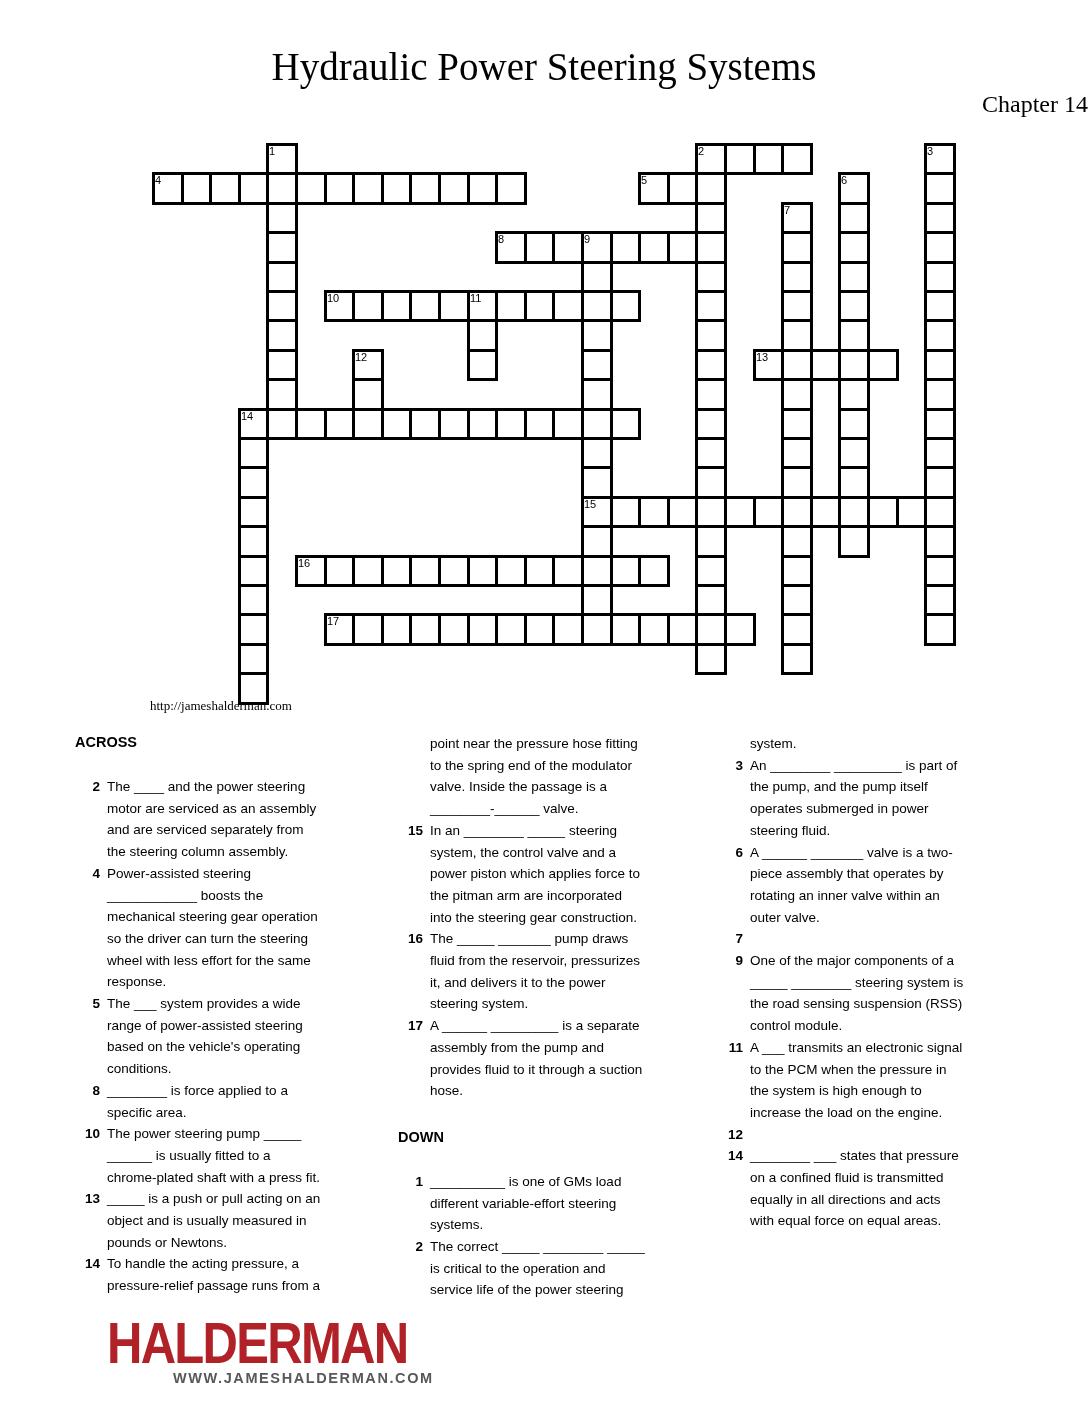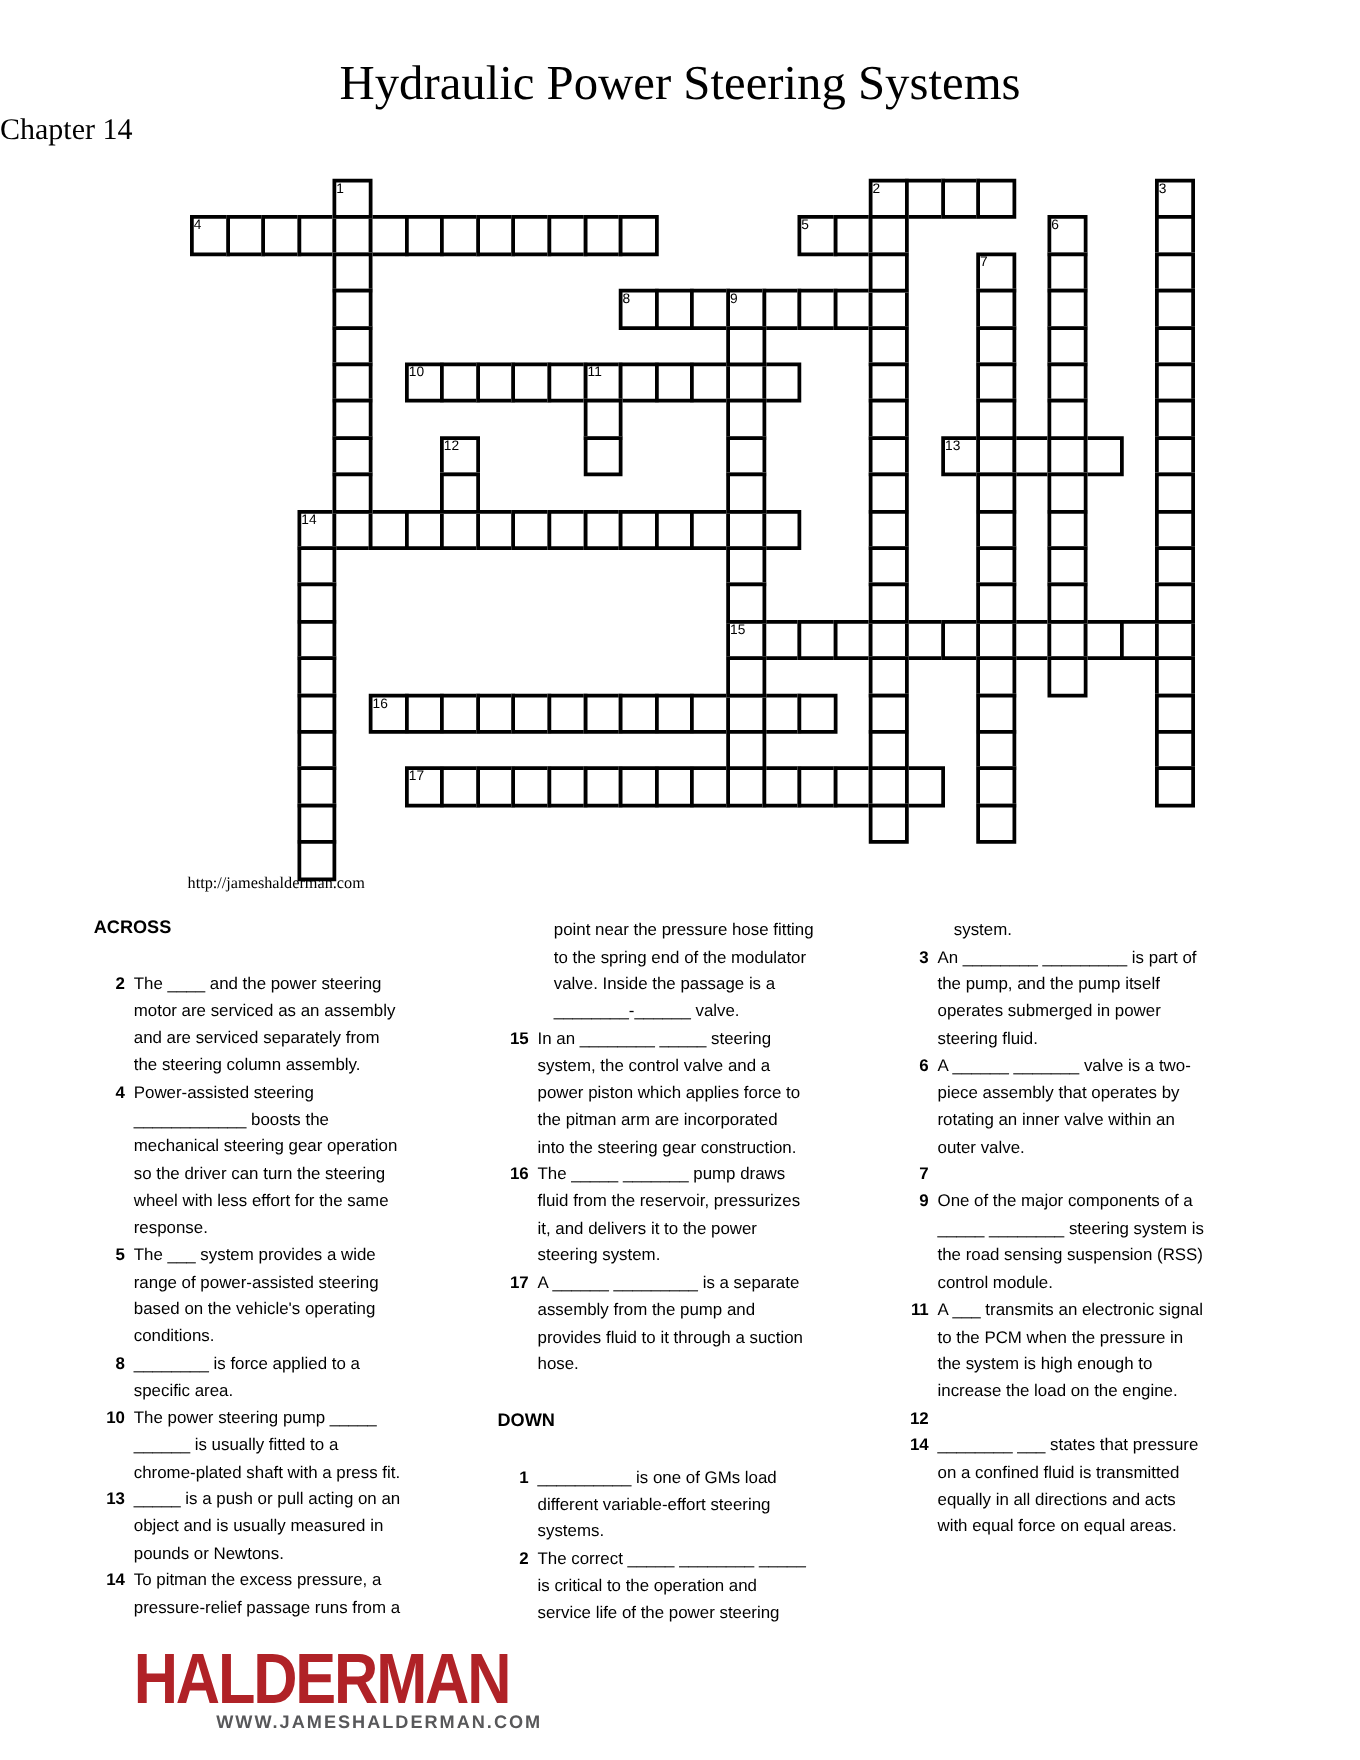--- a/index.html
+++ b/index.html
@@ -17,21 +17,21 @@
     text-align: center;
     font-family: "Liberation Serif", "DejaVu Serif", serif;
     font-size: 39px;
     font-weight: normal;
     color: #000;
     letter-spacing: 0px;
   }
   .page-subtitle {
     position: absolute;
     left: 0; right: 0; top: 91px;
-    text-align: left;
+    text-align: right;
     font-family: "Liberation Serif", "DejaVu Serif", serif;
     font-size: 24px;
     color: #000;
   }
   #grid { position: absolute; left: 0; top: 0; }
   .cell {
     position: absolute;
     box-sizing: border-box;
     border: 3px solid #000;
     background: #fff;
@@ -71,21 +71,21 @@
   .clue-header.mid { margin-top: 26px; }
   .clue { display: flex; }
   .clue-num {
     flex: none;
     width: 25px;
     text-align: right;
     padding-right: 7px;
     font-weight: bold;
   }
   .clue-text { white-space: pre-line; }
-  .cont-text { margin-left: 45px; white-space: pre-line; }
+  .cont-text { margin-left: 32px; white-space: pre-line; }
   .logo {
     position: absolute;
     left: 107px; top: 1318px;
     width: 320px;
   }
   .logo-brand {
     font-weight: bold;
     font-size: 57px;
     line-height: 50px;
     letter-spacing: -2px;
@@ -350,21 +350,21 @@
 chrome-plated shaft with a press fit.</div>
       </div>
       <div class="clue">
         <div class="clue-num">13</div>
         <div class="clue-text">_____ is a push or pull acting on an
 object and is usually measured in
 pounds or Newtons.</div>
       </div>
       <div class="clue">
         <div class="clue-num">14</div>
-        <div class="clue-text">To pitman the excess pressure, a
+        <div class="clue-text">To handle the acting pressure, a
 pressure-relief passage runs from a</div>
       </div>
     </div>
   <div class="clue-col" id="col2">
       <div class="cont-text">point near the pressure hose fitting
 to the spring end of the modulator
 valve. Inside the passage is a
 ________-______ valve.</div>
       <div class="clue">
         <div class="clue-num">15</div>

